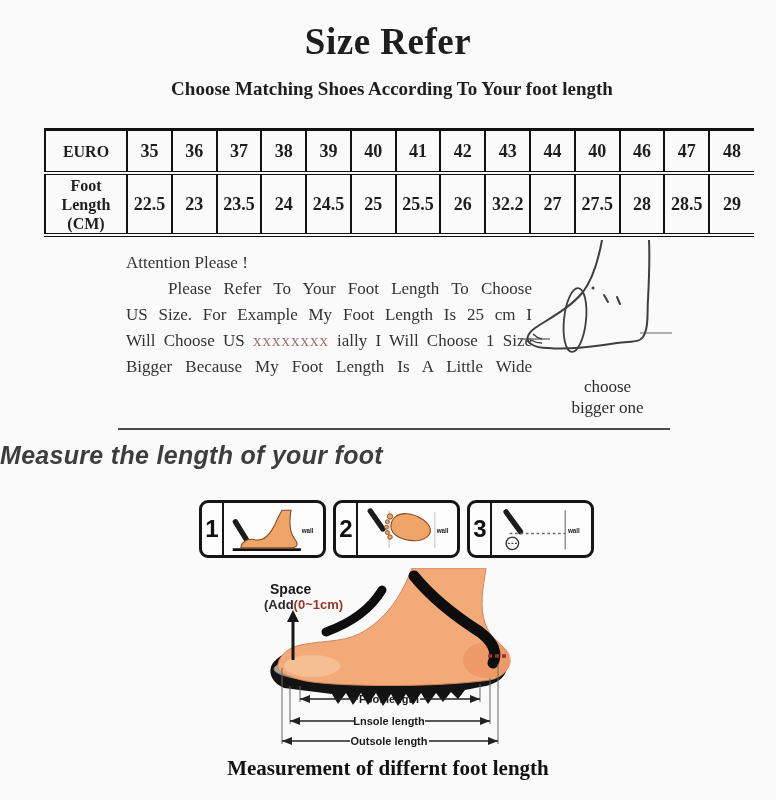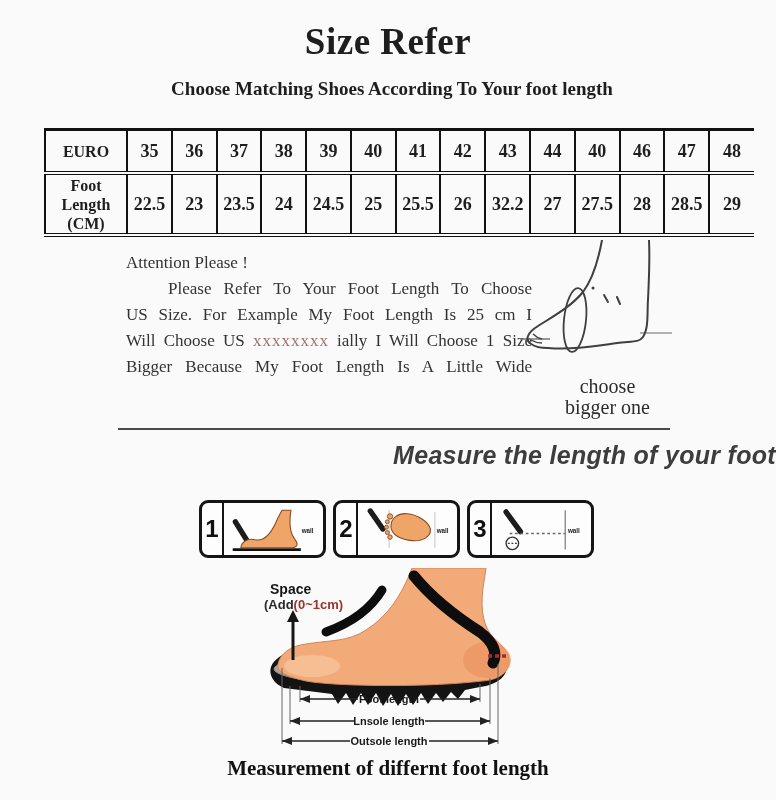--- a/index.html
+++ b/index.html
@@ -33,25 +33,25 @@
     position:absolute; top:250px; left:126px; width:406px;
     font-size:17px; line-height:26px; color:#333;
   }
   .at-line { white-space:nowrap; }
   .at-line.just { white-space:normal; text-align:justify; text-align-last:justify; }
   .at-line.indent { padding-left:42px; }
   .redacted { color:#9c7070; letter-spacing:1px; }
   .foot-sketch { position:absolute; top:240px; left:520px; width:152px; height:128px; }
   .choose-note {
     position:absolute; top:376px; left:545px; width:125px;
-    text-align:center; font-size:20px; line-height:21px; color:#2c2c2c;
+    text-align:center; font-size:17px; line-height:21px; color:#2c2c2c;
   }
   .divider { position:absolute; top:428px; left:118px; width:552px; border-top:2px solid #4a4a4a; }
   .measure-heading {
-    position:absolute; top:441px; left:0; width:776px; text-align:right;
+    position:absolute; top:441px; left:0; width:776px; text-align:left;
     font-family:"Liberation Sans", sans-serif; font-style:italic; font-weight:bold;
     font-size:25px; color:#3d3d3d; letter-spacing:0.3px;
   }
   .steps { position:absolute; top:500px; left:199px; display:flex; gap:7px; }
   .step-box {
     box-sizing:border-box; width:127px; height:58px;
     border:3px solid #151515; border-radius:9px; background:#fdfdfd;
     display:flex; align-items:stretch;
   }
   .step-num {

